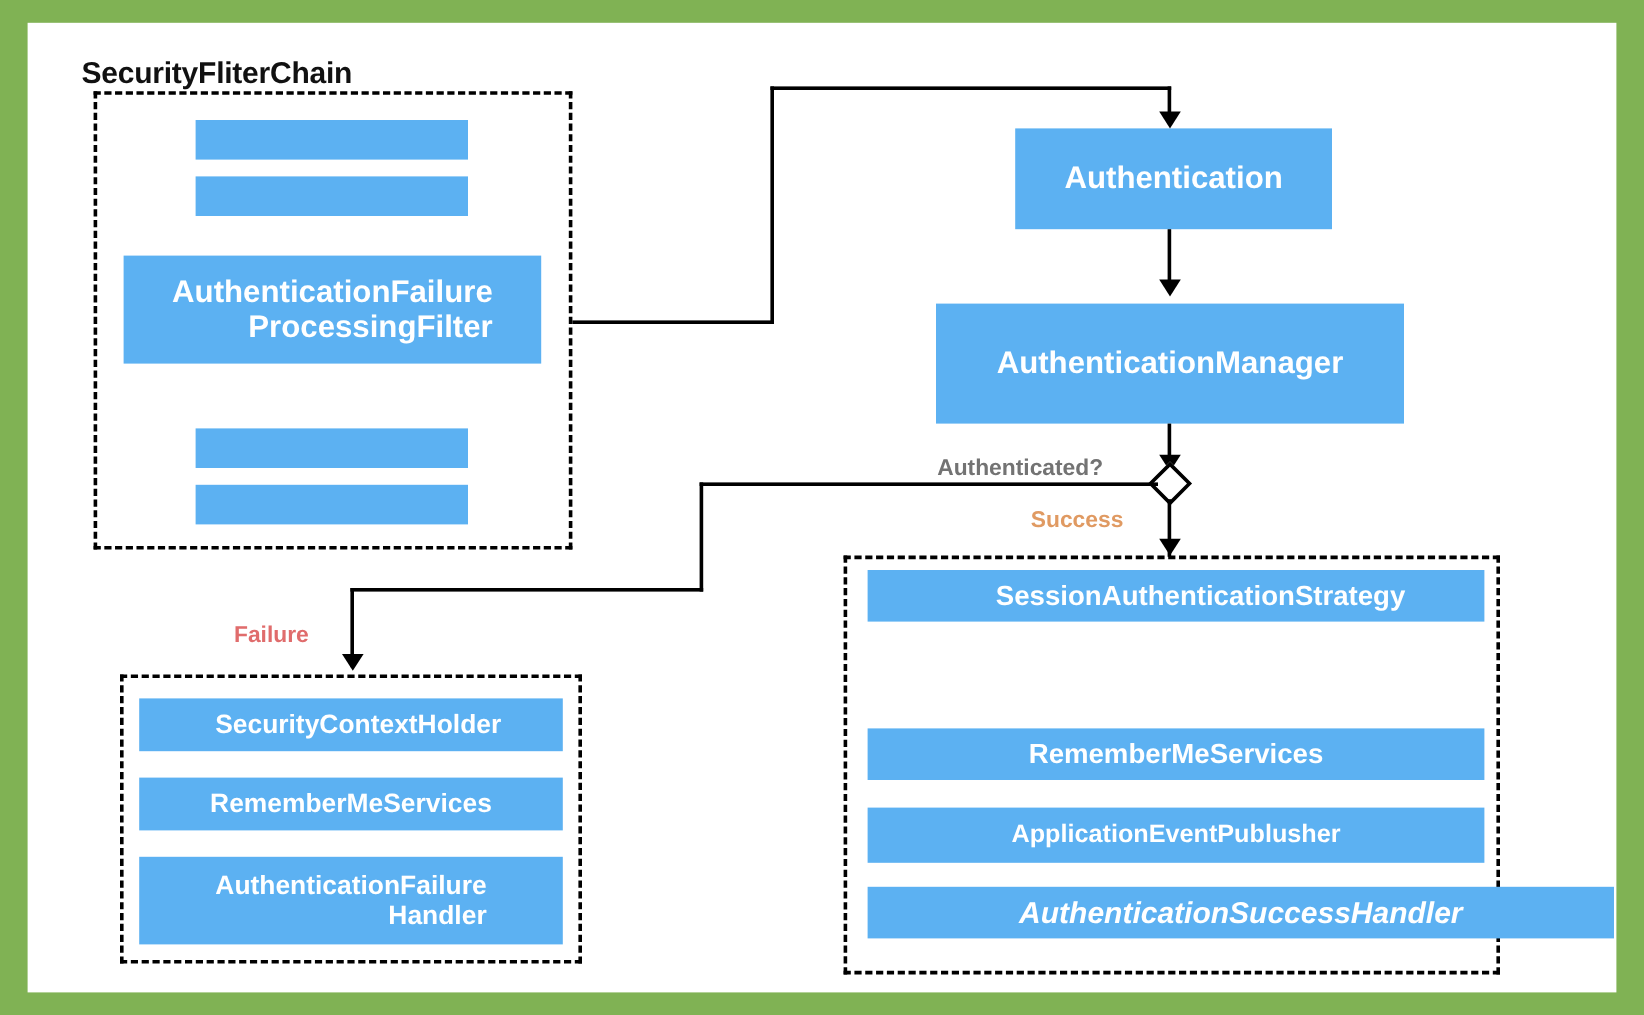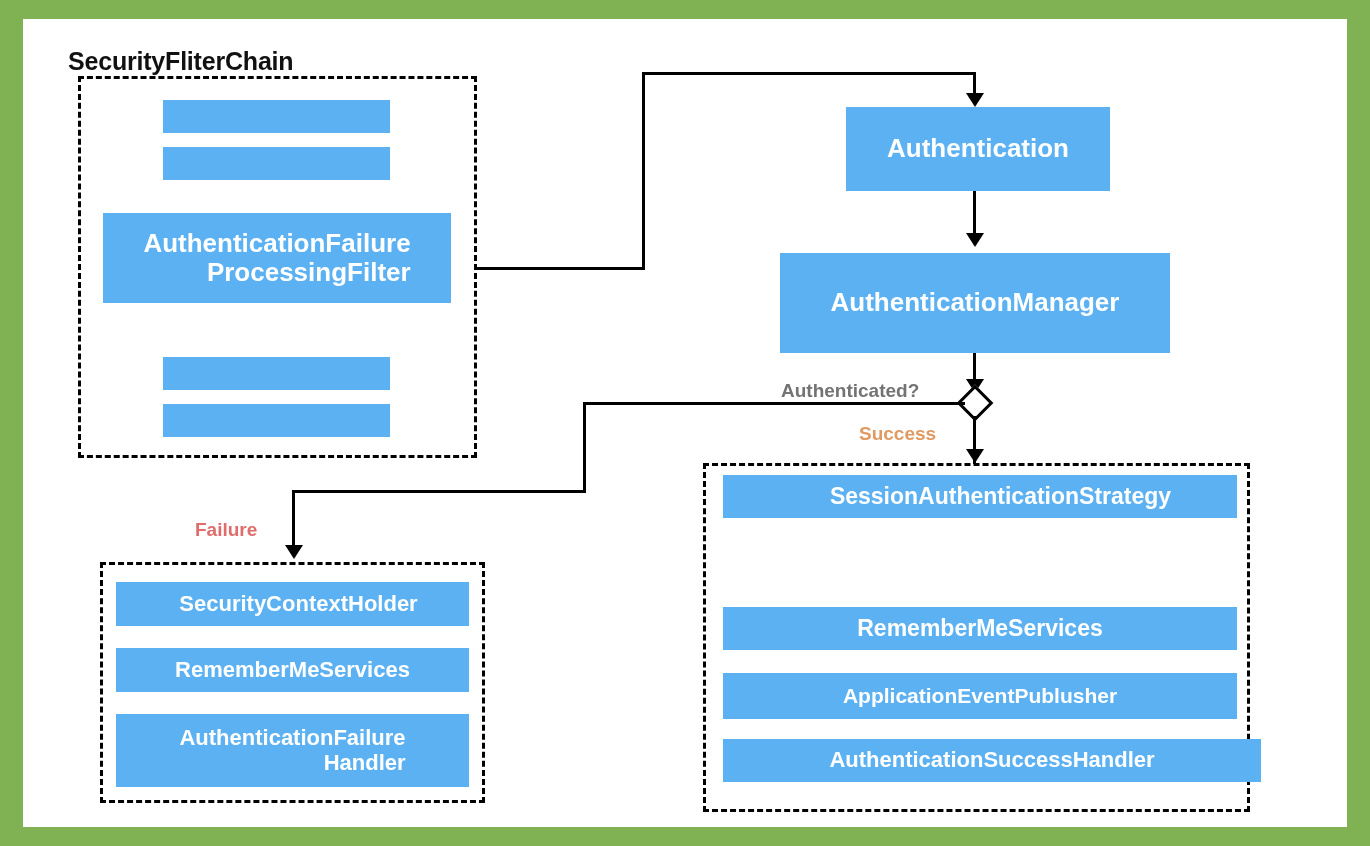--- a/index.html
+++ b/index.html
@@ -154,16 +154,16 @@
     <div class="group" style="left:680px; top:444px; width:547px; height:349px;">
     </div>
 
     <div class="node" style="left:700px; top:456px; width:514px; height:43px; font-size:23px;padding-left:41px;">SessionAuthenticationStrategy</div>
 
 
     <div class="node" style="left:700px; top:588px; width:514px; height:43px; font-size:23px;">RememberMeServices</div>
 
     <div class="node" style="left:700px; top:654px; width:514px; height:46px; font-size:21px;">ApplicationEventPublusher</div>
 
-    <div class="node" style="left:700px; top:720px; width:538px; height:43px; font-size:22px;">AuthenticationSuccessHandler</div>
+    <div class="node" style="left:700px; top:720px; width:622px; height:43px; font-size:25px;font-style:italic;">AuthenticationSuccessHandler</div>
 
   </div>
 </div>
 
 </body></html>

